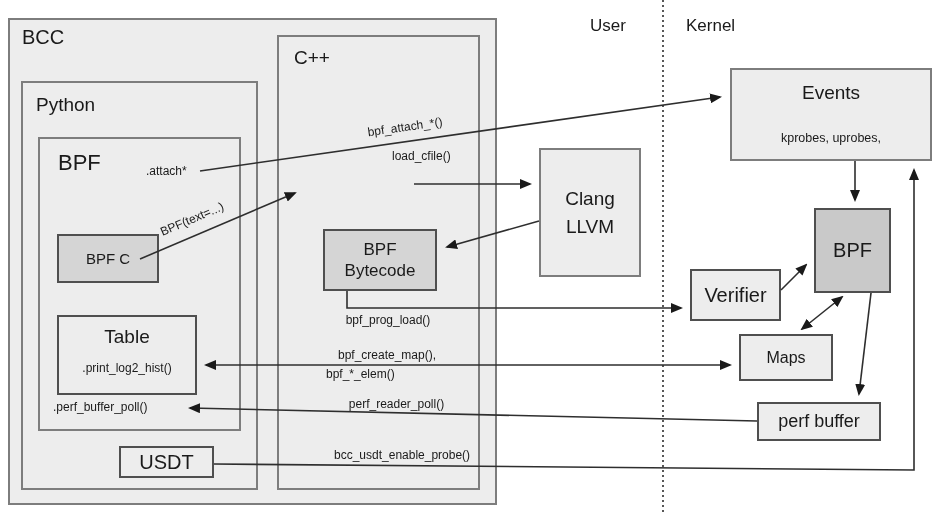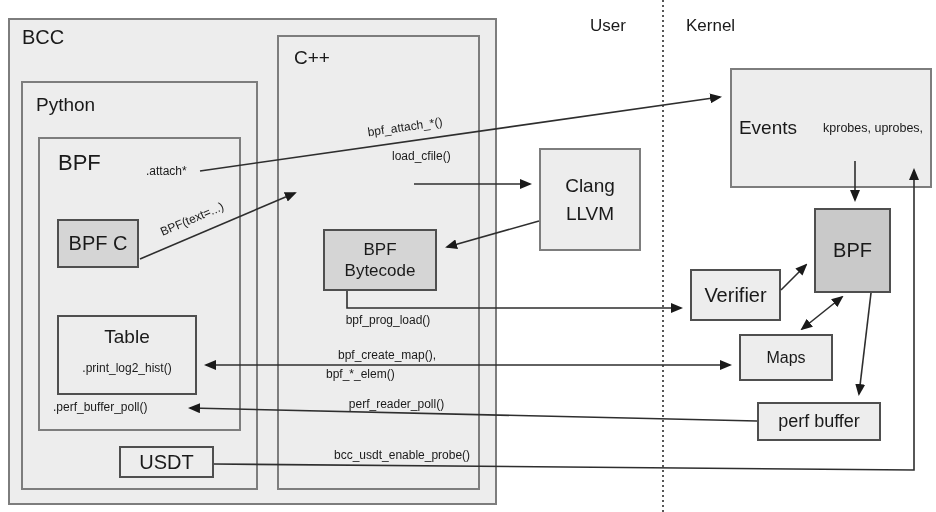--- a/index.html
+++ b/index.html
@@ -11,29 +11,29 @@
   .group{border:2px solid var(--border-soft,#7d7d7d);}
   .leaf{border:2px solid var(--border-strong,#4f4f4f);display:flex;align-items:center;justify-content:center;text-align:center;}
   .dark{background:var(--box-fill-dark,#d5d5d5);}
   .grouplabel{position:absolute;font-size:19px;}
   
   .bcc{left:8px;top:18px;width:489px;height:487px;}
   .python{left:21px;top:81px;width:237px;height:409px;}
   .bpfpy{left:38px;top:137px;width:203px;height:294px;border-width:2px;}
   .cpp{left:277px;top:35px;width:203px;height:455px;}
   
-  .bpfc{left:57px;top:219px;width:82px;height:49px;font-size:20px;}
+  .bpfc{left:57px;top:234px;width:102px;height:49px;font-size:15px;}
   .table{left:57px;top:303px;width:140px;height:80px;flex-direction:column;justify-content:flex-start;margin-top:12px;}
   .table .t1{font-size:19px;margin-top:9px;}
   .table .t2{font-size:12px;margin-top:13px;}
   .usdt{left:119px;top:446px;width:95px;height:32px;font-size:20px;}
   .rewriter{left:305px;top:176px;width:109px;height:33px;font-size:20px;}
   .bytecode{left:323px;top:229px;width:114px;height:62px;font-size:17px;line-height:1.25;}
-  .clang{left:539px;top:148px;width:102px;height:103px;font-size:19px;line-height:1.45;border-color:var(--border-soft,#7d7d7d);}
-  .events{left:730px;top:68px;width:202px;height:120px;flex-direction:row;border-color:var(--border-soft,#7d7d7d);gap:26px;}
+  .clang{left:539px;top:148px;width:102px;height:129px;font-size:19px;line-height:1.45;border-color:var(--border-soft,#7d7d7d);}
+  .events{left:730px;top:68px;width:202px;height:93px;flex-direction:column;border-color:var(--border-soft,#7d7d7d);gap:26px;}
   .events .t1{font-size:19px;}
   .events .t2{font-size:12.5px;line-height:1.3;}
   .verifier{left:690px;top:269px;width:91px;height:52px;font-size:20px;}
   .bpfk{left:814px;top:208px;width:77px;height:85px;font-size:20px;border-width:2.5px;background:var(--kernel-bpf-fill,#c9c9c9);}
   .maps{left:739px;top:334px;width:94px;height:47px;font-size:16px;}
   .perfbuf{left:757px;top:402px;width:124px;height:39px;font-size:18px;}
   
   .lbl{position:absolute;font-size:12px;white-space:nowrap;z-index:7;}
   .lbl.ctr{text-align:center;}
   .zone{position:absolute;font-size:17px;z-index:7;}

